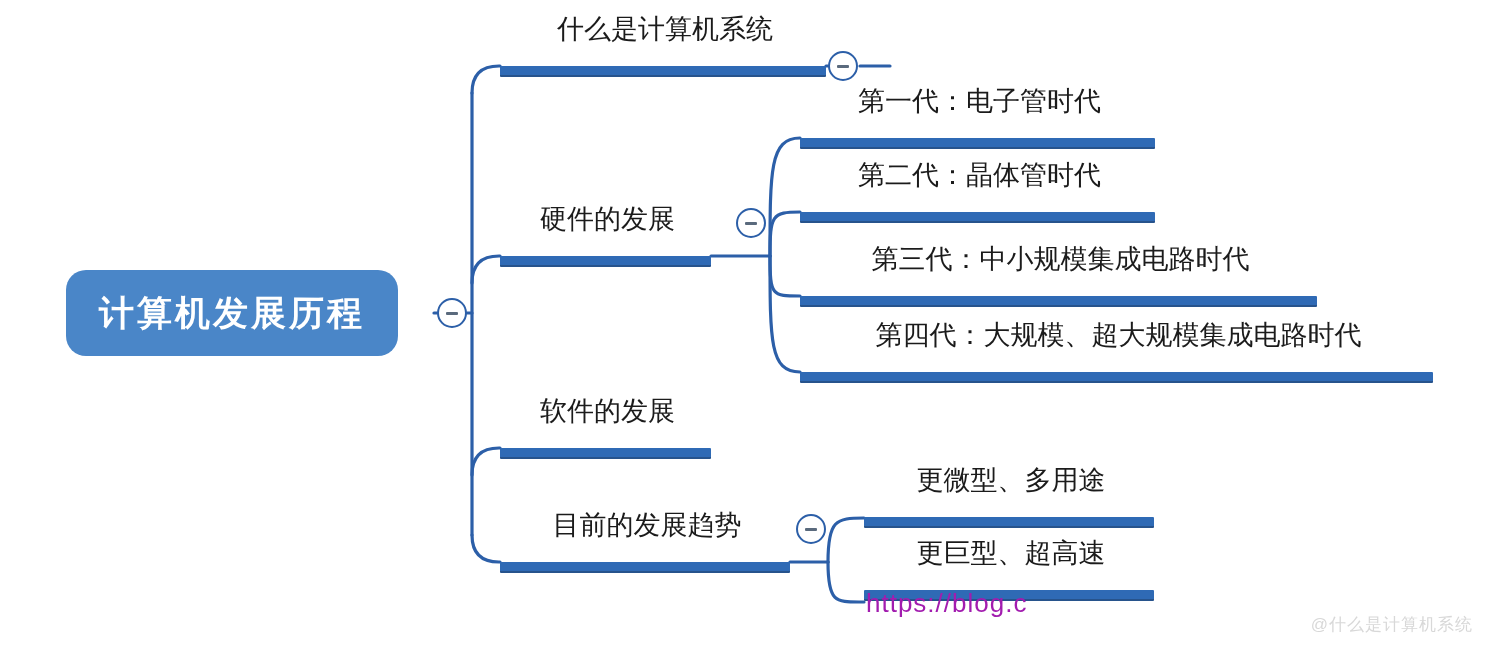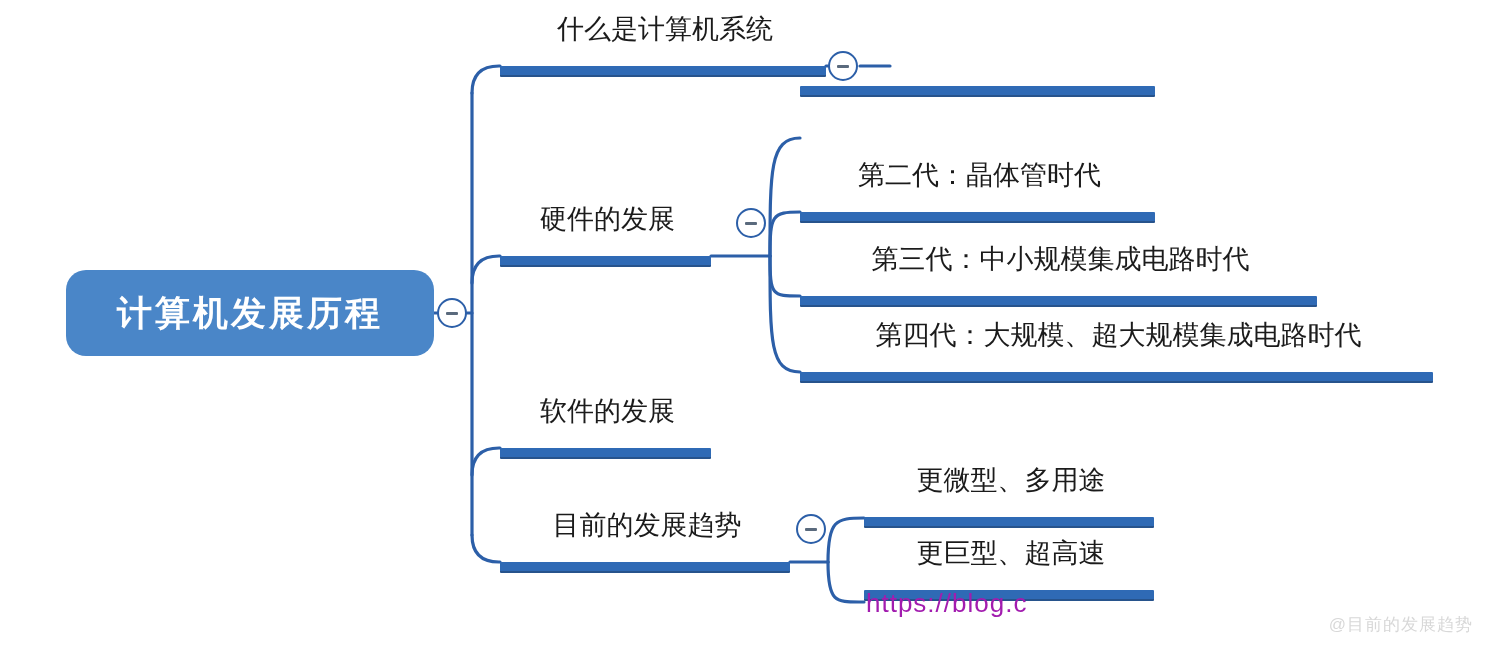--- a/index.html
+++ b/index.html
@@ -24,21 +24,21 @@
     width: 1487px;
     height: 646px;
     pointer-events: none;
   }
 
   
   .root-node {
     position: absolute;
     left: 66px;
     top: 270px;
-    width: 368px;
+    width: 332px;
     height: 86px;
     background: #4a86c8;
     border-radius: 20px;
     display: flex;
     align-items: center;
     justify-content: center;
     box-sizing: border-box;
   }
   .root-label {
     color: #ffffff;
@@ -171,20 +171,21 @@
 
   <div class="topic lvl1" style="left:500px; top:204px; width:211px;">
     <span class="topic-text">硬件的发展</span>
     <span class="topic-bar"></span>
   </div>
   <div class="toggle" style="left:736px; top:208px;">
     <span class="minus"></span>
   </div>
 
   <div class="topic lvl2" style="left:800px; top:86px; width:355px;">
+    <span class="topic-text">第一代：电子管时代</span>
     <span class="topic-bar"></span>
   </div>
 
   <div class="topic lvl2" style="left:800px; top:160px; width:355px;">
     <span class="topic-text">第二代：晶体管时代</span>
     <span class="topic-bar"></span>
   </div>
 
   <div class="topic lvl2" style="left:800px; top:320px; width:633px;">
     <span class="topic-text">第四代：大规模、超大规模集成电路时代</span>
@@ -214,15 +215,15 @@
     <span class="topic-bar"></span>
   </div>
 
   <div class="topic lvl2" style="left:864px; top:538px; width:290px;">
     <span class="topic-text">更巨型、超高速</span>
     <span class="topic-bar"></span>
   </div>
 
   <div class="clipped-url">https://blog.c</div>
 
-  <div class="watermark">@目前的发展趋势</div>
+  <div class="watermark">@什么是计算机系统</div>
 
 </div>
 
 </body></html>

